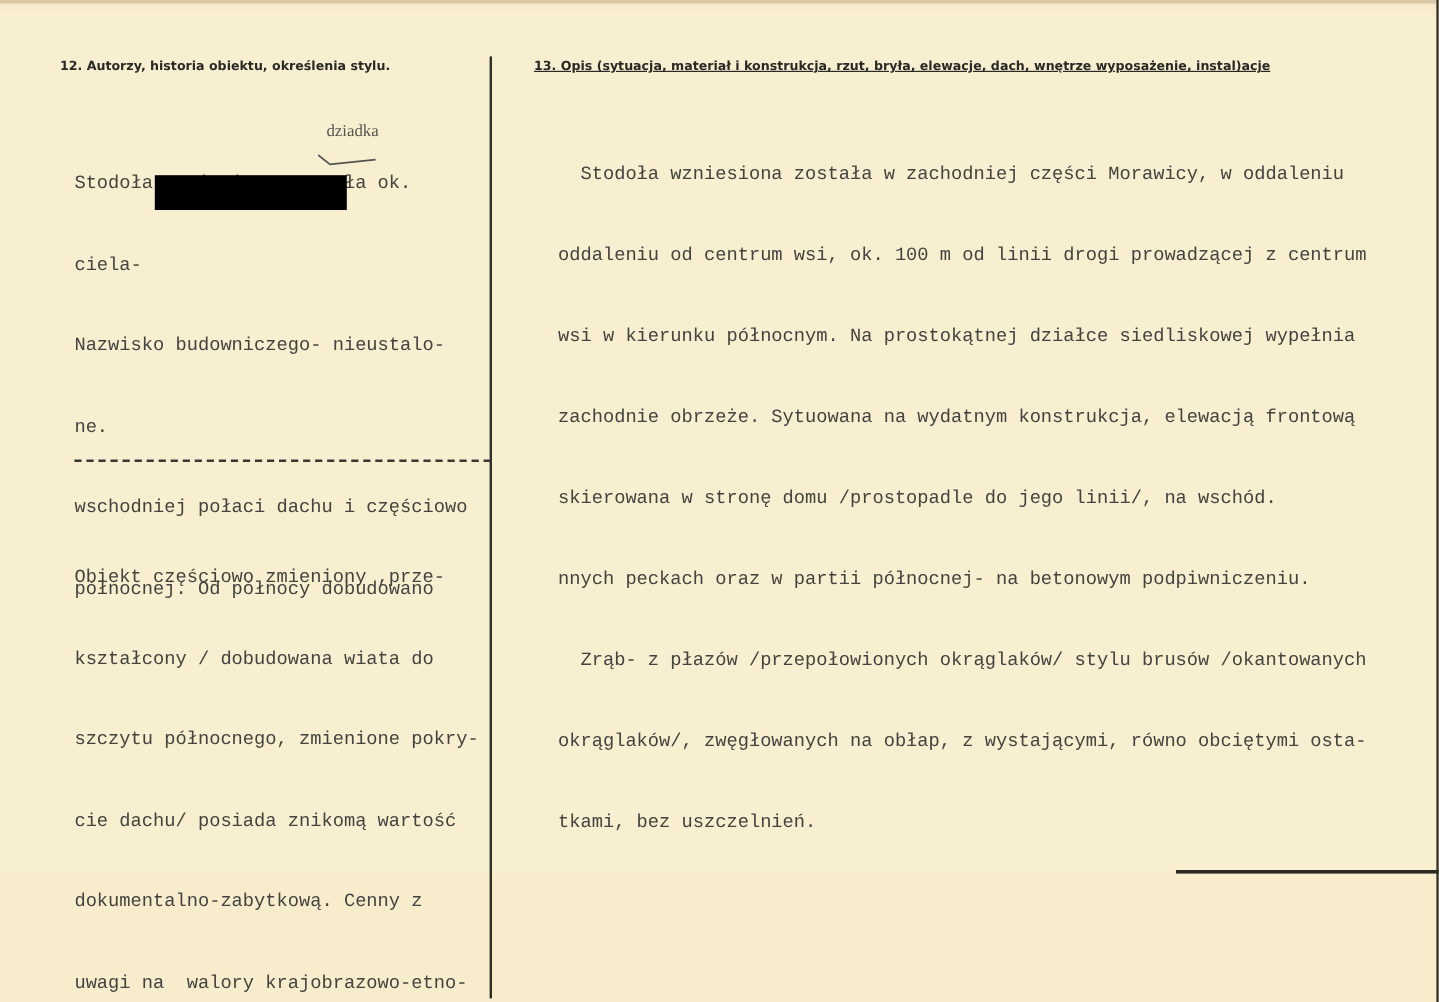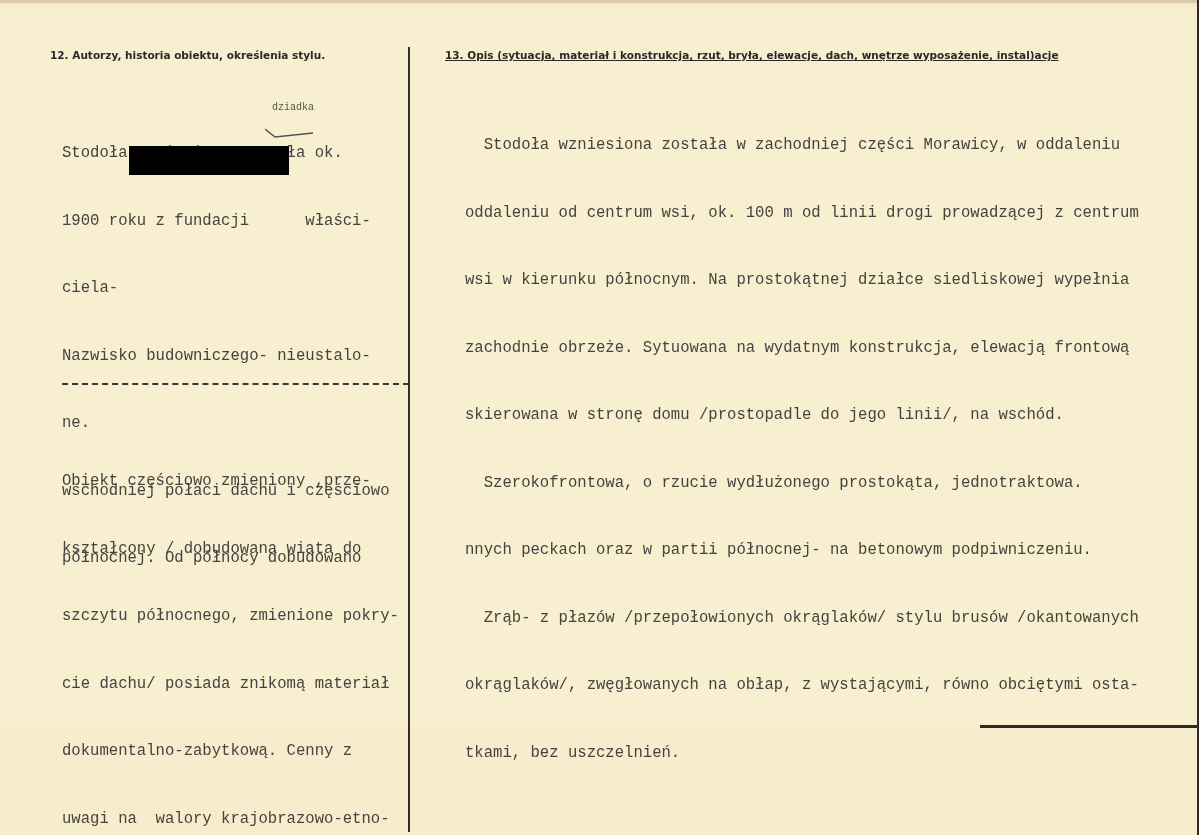--- a/index.html
+++ b/index.html
@@ -58,78 +58,76 @@
     .left-block-1 { left: 62px; top: 97px; }
     .left-block-2 { left: 62px; top: 425px; }
     .right-block { left: 465px; top: 89px; }
 
     .redaction {
       position: absolute; left: 129px; top: 146px; width: 160px; height: 29px;
       background: #000;
     }
     .handwritten-insert {
       position: absolute; left: 272px; top: 102px;
-      font-family: Liberation Mono, monospace;
-      font-size: 10px; color: #55534f; white-space: nowrap;
+      font-family: Liberation Serif, serif;
+      font-size: 14px; color: #55534f; white-space: nowrap;
     }
     .strike {
       position: absolute; left: 265px; top: 127px; width: 50px; height: 14px;
     }
   </style>
 </head>
 <body>
 
 <div class="page">
   <div class="page-edge-top"></div>
   <div class="page-edge-right"></div>
   <div class="page-edge-bottom"></div>
 
   <div class="heading heading-left">12. Autorzy, historia obiektu, określenia stylu.</div>
   <div class="heading heading-right">13. Opis (sytuacja, materiał i konstrukcja, rzut, bryła, elewacje, dach, wnętrze wyposażenie, instal)acje</div>
 
   <div class="vline"></div>
 
   <div class="typed left-block-1">
     <span class="line">Stodoła wzniesiona została ok.</span>
-    <span class="line">1900 roku z fundacji      właści-</span>
     <span class="line">ciela-</span>
     <span class="line">Nazwisko budowniczego- nieustalo-</span>
     <span class="line">ne.</span>
     <span class="line">wschodniej połaci dachu i częściowo</span>
     <span class="line">północnej. Od północy dobudowano</span>
   </div>
 
   <div class="handwritten-insert">dziadka</div>
   <svg class="strike" viewBox="0 0 50 14">
     <path d="M0 2 L10 10 L48 6" stroke="#55534f" stroke-width="1.4" fill="none"></path>
   </svg>
 
   <div class="redaction"></div>
 
   <div class="dash-sep"></div>
 
   <div class="typed left-block-2">
     <span class="line">Obiekt częściowo zmieniony ,prze-</span>
     <span class="line">kształcony / dobudowana wiata do</span>
     <span class="line">szczytu północnego, zmienione pokry-</span>
-    <span class="line">cie dachu/ posiada znikomą materiał</span>
+    <span class="line">cie dachu/ posiada znikomą wartość</span>
     <span class="line">dokumentalno-zabytkową. Cenny z</span>
     <span class="line">uwagi na  walory krajobrazowo-etno-</span>
     
     
     
   </div>
 
   <div class="typed right-block">
     <span class="line">  Stodoła wzniesiona została w zachodniej części Morawicy, w oddaleniu</span>
     <span class="line">oddaleniu od centrum wsi, ok. 100 m od linii drogi prowadzącej z centrum</span>
     <span class="line">wsi w kierunku północnym. Na prostokątnej działce siedliskowej wypełnia</span>
     <span class="line">zachodnie obrzeże. Sytuowana na wydatnym konstrukcja, elewacją frontową</span>
     <span class="line">skierowana w stronę domu /prostopadle do jego linii/, na wschód.</span>
-    <span class="line">  Szerokofrontowa, o rzucie wydłużonego prostokąta, jednotraktowa.</span>
     <span class="line">nnych peckach oraz w partii północnej- na betonowym podpiwniczeniu.</span>
     <span class="line">  Zrąb- z płazów /przepołowionych okrąglaków/ stylu brusów /okantowanych</span>
     <span class="line">okrąglaków/, zwęgłowanych na obłap, z wystającymi, równo obciętymi osta-</span>
     <span class="line">tkami, bez uszczelnień.</span>
     
     
     
     
     
     

